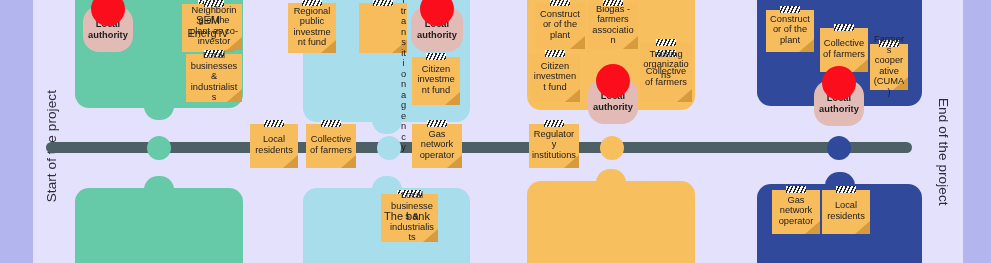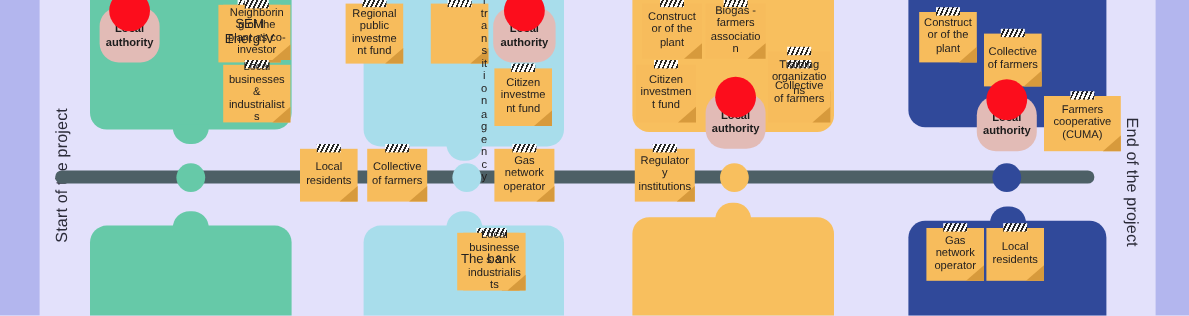--- a/index.html
+++ b/index.html
@@ -215,21 +215,21 @@
   <div class="note" style="left:766px;top:10px;width:48px;height:42px;">
     <div class="tape"></div>
     <div class="note-txt">Constructor of the plant</div>
     <div class="fold"></div>
   </div>
   <div class="note" style="left:820px;top:28px;width:48px;height:44px;">
     <div class="tape"></div>
     <div class="note-txt">Collective of farmers</div>
     <div class="fold"></div>
   </div>
-  <div class="note" style="left:870px;top:44px;width:64px;height:46px;margin-top:36px;">
+  <div class="note" style="left:870px;top:44px;width:38px;height:46px;">
     <div class="tape"></div>
     <div class="note-txt">Farmers cooperative (CUMA)</div>
     <div class="fold"></div>
   </div>
   <div class="actor" style="left:814px;top:80px;width:50px;height:46px;">
     <div class="reddot"></div>
     <div class="alabel">Local authority</div>
   </div>
 
   <div class="panel bottom" style="left:757px;top:184px;width:165px;height:104px;background:#30499a;">

